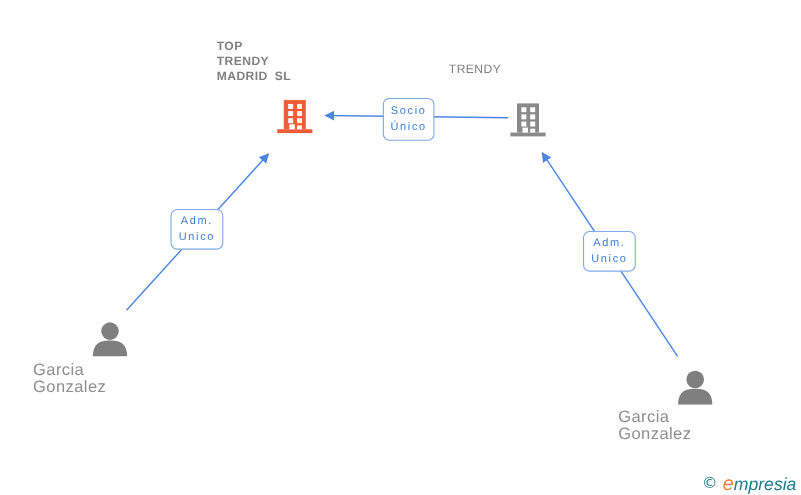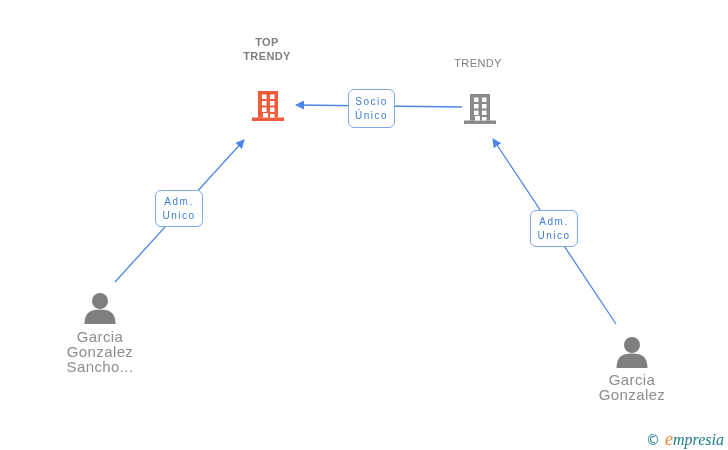--- a/index.html
+++ b/index.html
@@ -3,21 +3,21 @@
 <meta charset="utf-8">
 <style>
   html,body{margin:0;padding:0;background:#ffffff;}
   #canvas{
     position:relative;width:728px;height:450px;background:var(--background,#fff);
     font-family:"Liberation Sans",sans-serif;overflow:hidden;
   }
   .abs{position:absolute;}
   #edges{left:0;top:0;z-index:1;}
   .node{z-index:2;}
-  .node-name{text-align:center;letter-spacing:.4px;word-spacing:3px;}
+  .node-name{text-align:left;letter-spacing:.4px;word-spacing:3px;}
   .company-name{font-size:11px;line-height:14px;color:var(--company-text,#7f7f7f);}
   .company-name.bold{font-weight:bold;}
   .person-name{font-size:15px;line-height:15px;color:var(--person-text,#8d8d8d);}
   #company1-name{left:197px;top:35px;width:140px;}
   #company1-icon{left:251px;top:89px;}
   #company2-name{left:408px;top:56px;width:140px;}
   #company2-icon{left:463px;top:92px;}
   #person1-icon{left:81px;top:292px;}
   #person1-name{left:30px;top:329px;width:140px;}
   #person2-icon{left:613px;top:336px;}
@@ -27,21 +27,21 @@
     justify-content:center;align-items:center;background:#ffffff;
     border:1.5px solid var(--label-border,#7fa9e8);border-radius:6px;
     color:var(--label-text,#3c7cd0);font-size:10px;line-height:14px;letter-spacing:1.5px;
     text-align:center;
   }
   #label-socio{left:348px;top:89px;width:47px;height:39px;}
   #label-adm-left{left:155px;top:190px;width:48px;height:37px;}
   #label-adm-right{left:530px;top:210px;width:48px;height:37px;}
   #logo{right:4px;top:429px;z-index:3;display:flex;align-items:center;gap:5px;cursor:pointer;}
   #logo .copy{color:var(--logo-teal,#1e7b8e);font-size:14px;font-family:"DejaVu Sans",sans-serif;}
-  #logo .brand{font-family:Liberation Serif, serif;font-style:italic;font-size:16px;color:var(--logo-teal,#1e7b8e);}
+  #logo .brand{font-family:Liberation Sans, sans-serif;font-style:italic;font-size:16px;color:var(--logo-teal,#1e7b8e);}
   #logo .brand-e{color:var(--logo-orange,#ee8434);font-style:italic;font-size:18px;}
   #logo .brand-rest{font-style:italic;}
 </style>
 </head>
 <body>
 
 <div id="canvas">
 
   <svg id="edges" class="abs" width="728" height="450">
     <defs>
@@ -50,20 +50,21 @@
       </marker>
     </defs>
     <line x1="462" y1="107" x2="296" y2="105" stroke-width="1.3" marker-end="url(#arrowhead)" stroke="#4c86e4"></line>
     <line x1="115" y1="282" x2="244" y2="140" stroke-width="1.3" marker-end="url(#arrowhead)" stroke="#4c86e4"></line>
     <line x1="616" y1="324" x2="493" y2="139" stroke-width="1.3" marker-end="url(#arrowhead)" stroke="#4c86e4"></line>
   </svg>
 
   <div id="company1-name" class="abs node node-name company-name bold">
     <div>TOP</div>
     <div>TRENDY</div>
+    <div>MADRID SL</div>
   </div>
   <svg id="company1-icon" class="abs node" viewBox="0 0 34 34" width="34" height="34" fill="#f05c38">
     <rect x="1" y="28.5" width="32" height="3.5"></rect>
     <rect x="7" y="2" width="20" height="26.5"></rect>
     <g fill="#ffffff">
       <rect x="11" y="5.5" width="4.5" height="4.5"></rect>
         <rect x="19" y="5.5" width="4.5" height="4.5"></rect>
       <rect x="11" y="12" width="4.5" height="4.5"></rect>
         <rect x="19" y="12" width="4.5" height="4.5"></rect>
       <rect x="11" y="18.5" width="4.5" height="4.5"></rect>
@@ -91,21 +92,20 @@
     </g>
   </svg>
 
   <svg id="person1-icon" class="abs node" viewBox="0 0 38 32" width="38" height="32" fill="#7f7f7f">
     <circle cx="19" cy="9" r="8"></circle>
     <path d="M3.5,32 C3.5,20 10,17.5 19,17.5 C28,17.5 34.5,20 34.5,32 Z"></path>
   </svg>
   <div id="person1-name" class="abs node node-name person-name">
     <div>Garcia</div>
     <div>Gonzalez</div>
-    <div>Sancho...</div>
   </div>
 
   <svg id="person2-icon" class="abs node" viewBox="0 0 38 32" width="38" height="32" fill="#7f7f7f">
     <circle cx="19" cy="9" r="8"></circle>
     <path d="M3.5,32 C3.5,20 10,17.5 19,17.5 C28,17.5 34.5,20 34.5,32 Z"></path>
   </svg>
   <div id="person2-name" class="abs node node-name person-name">
     <div>Garcia</div>
     <div>Gonzalez</div>
   </div>

